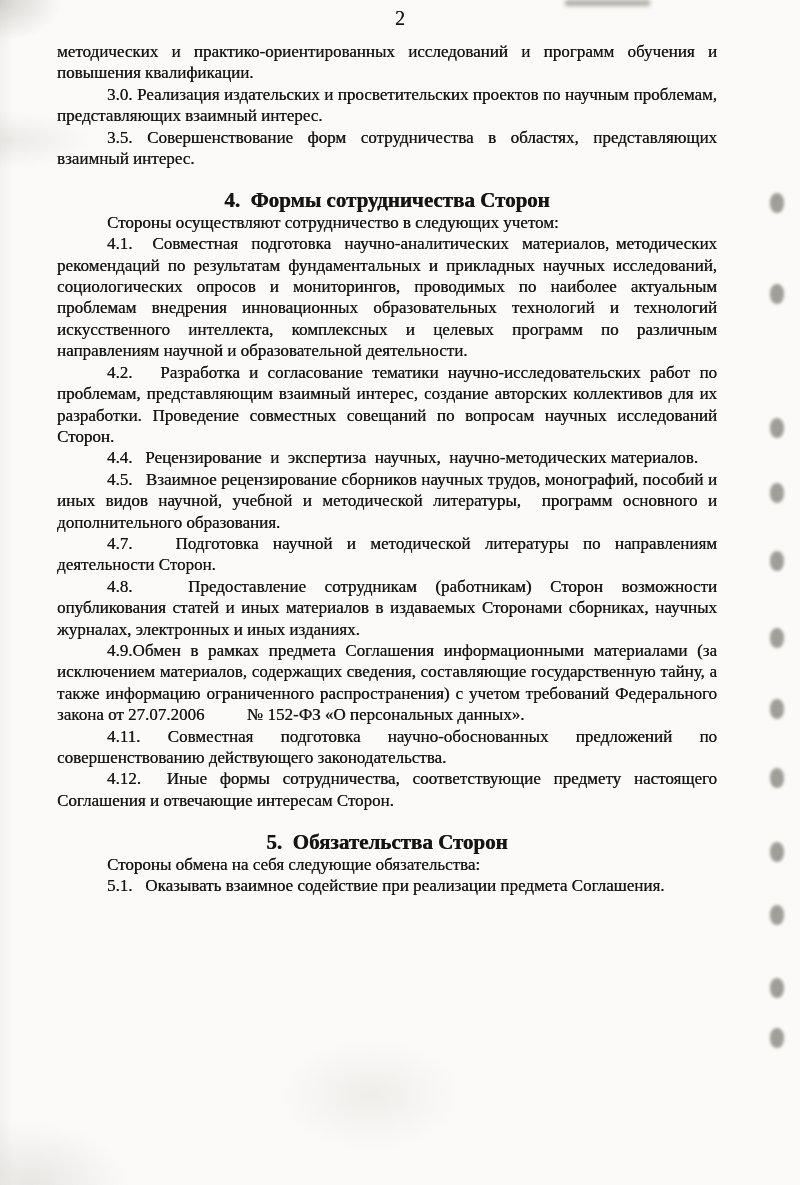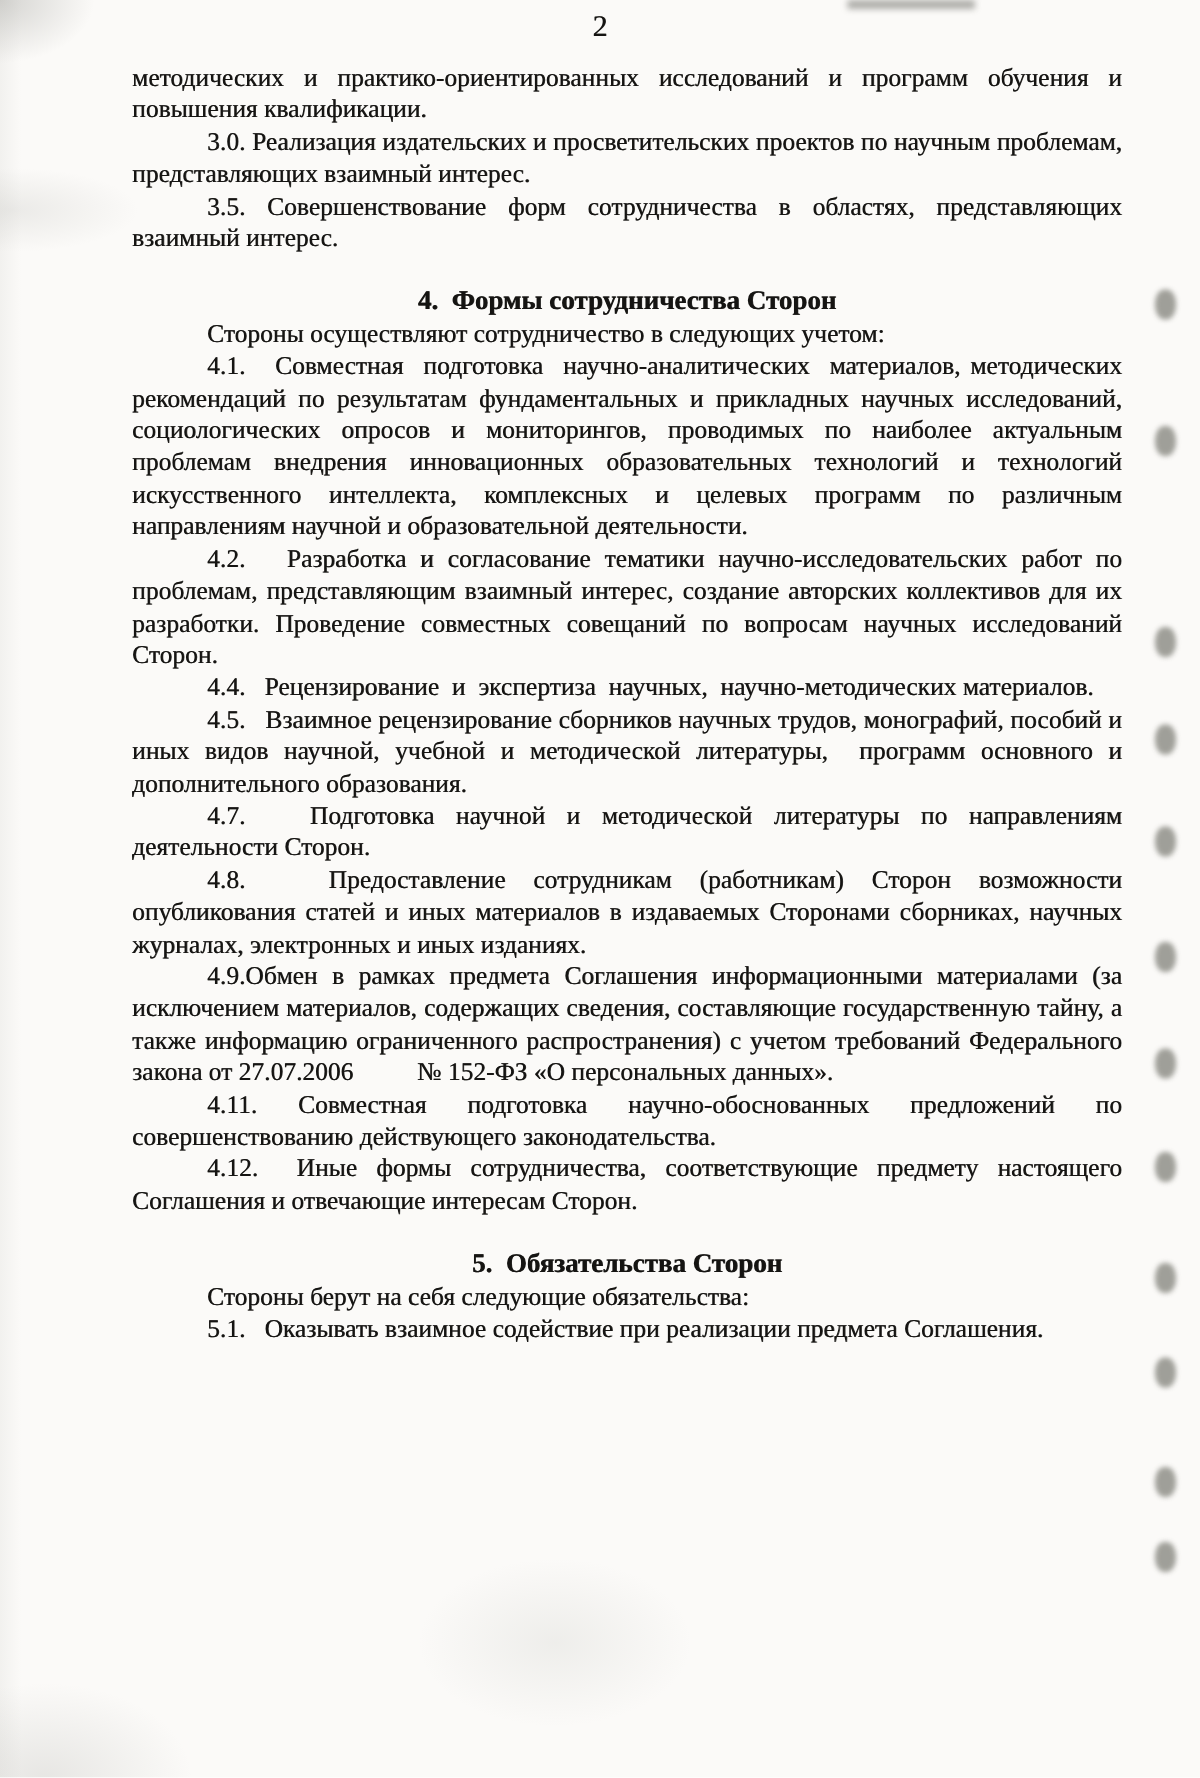--- a/index.html
+++ b/index.html
@@ -17,32 +17,32 @@
     font-family:"Liberation Serif","DejaVu Serif",serif;
     color:#151412;
   }
   .page-number{
     position:absolute;top:5px;left:0;right:0;
     text-align:center;
     font-size:20px;line-height:26px;
     text-shadow:0.35px 0 0 rgba(21,20,18,0.85);
   }
   .content{
-    position:absolute;left:88px;top:41px;width:660px;
+    position:absolute;left:57px;top:41px;width:660px;
     font-size:17px;line-height:21.4px;
     text-align:justify;
     text-shadow:0.35px 0 0 rgba(21,20,18,0.8);
   }
   .para{margin:0;}
   .para.indent{text-indent:50px;}
   .heading{
     margin:21px 0 0 0;
     font-weight:bold;
     text-align:center;
-    font-size:18px;
+    font-size:21px;
     text-shadow:0.45px 0 0 rgba(21,20,18,0.9);
   }
   .edge-mark{
     position:absolute;
     right:16px;width:14px;height:20px;
     background:#909089;
     border-radius:45%;
     filter:blur(1.6px);
     opacity:0.85;
   }
@@ -69,21 +69,21 @@
       <p class="para indent">4.1.&nbsp;&nbsp; Совместная &nbsp;подготовка &nbsp;научно-аналитических &nbsp;материалов, методических рекомендаций по результатам фундаментальных и прикладных научных исследований, социологических опросов и мониторингов, проводимых по наиболее актуальным проблемам внедрения инновационных образовательных технологий и технологий искусственного интеллекта, комплексных и целевых программ по различным направлениям научной и образовательной деятельности.</p>
       <p class="para indent">4.2.&nbsp;&nbsp; Разработка и согласование тематики научно-исследовательских работ по проблемам, представляющим взаимный интерес, создание авторских коллективов для их разработки. Проведение совместных совещаний по вопросам научных исследований Сторон.</p>
       <p class="para indent">4.4.&nbsp;&nbsp; Рецензирование &nbsp;и &nbsp;экспертиза &nbsp;научных, &nbsp;научно-методических материалов.</p>
       <p class="para indent">4.5.&nbsp;&nbsp; Взаимное рецензирование сборников научных трудов, монографий, пособий и иных видов научной, учебной и методической литературы, &nbsp;программ основного и дополнительного образования.</p>
       <p class="para indent">4.7.&nbsp;&nbsp; Подготовка научной и методической литературы по направлениям деятельности Сторон.</p>
       <p class="para indent">4.8.&nbsp;&nbsp; Предоставление сотрудникам (работникам) Сторон возможности опубликования статей и иных материалов в издаваемых Сторонами сборниках, научных журналах, электронных и иных изданиях.</p>
       <p class="para indent">4.9.Обмен в рамках предмета Соглашения информационными материалами (за исключением материалов, содержащих сведения, составляющие государственную тайну, а также информацию ограниченного распространения) с учетом требований Федерального закона от 27.07.2006 &nbsp;&nbsp;&nbsp;&nbsp;&nbsp;&nbsp;&nbsp;&nbsp; № 152-ФЗ «О персональных данных».</p>
       <p class="para indent">4.11.&nbsp; Совместная &nbsp;подготовка &nbsp;научно-обоснованных &nbsp;предложений &nbsp;по совершенствованию действующего законодательства.</p>
       <p class="para indent">4.12.&nbsp; Иные формы сотрудничества, соответствующие предмету настоящего Соглашения и отвечающие интересам Сторон.</p>
       <h2 class="heading">5.&nbsp; Обязательства Сторон</h2>
-      <p class="para indent">Стороны берут на себя следующие обязательства:</p>
+      <p class="para indent">Стороны обмена на себя следующие обязательства:</p>
       <p class="para indent">5.1.&nbsp;&nbsp; Оказывать взаимное содействие при реализации предмета Соглашения.</p>
     </div>
   <div id="edge-marks">
       <div class="edge-mark" style="top: 193px; background: rgb(144, 144, 137);"></div>
       <div class="edge-mark" style="top: 284px; background: rgb(144, 144, 137);"></div>
       <div class="edge-mark" style="top: 418px; background: rgb(144, 144, 137);"></div>
       <div class="edge-mark" style="top: 483px; background: rgb(144, 144, 137);"></div>
       <div class="edge-mark" style="top: 551px; background: rgb(144, 144, 137);"></div>
       <div class="edge-mark" style="top: 628px; background: rgb(144, 144, 137);"></div>
       <div class="edge-mark" style="top: 699px; background: rgb(144, 144, 137);"></div>

